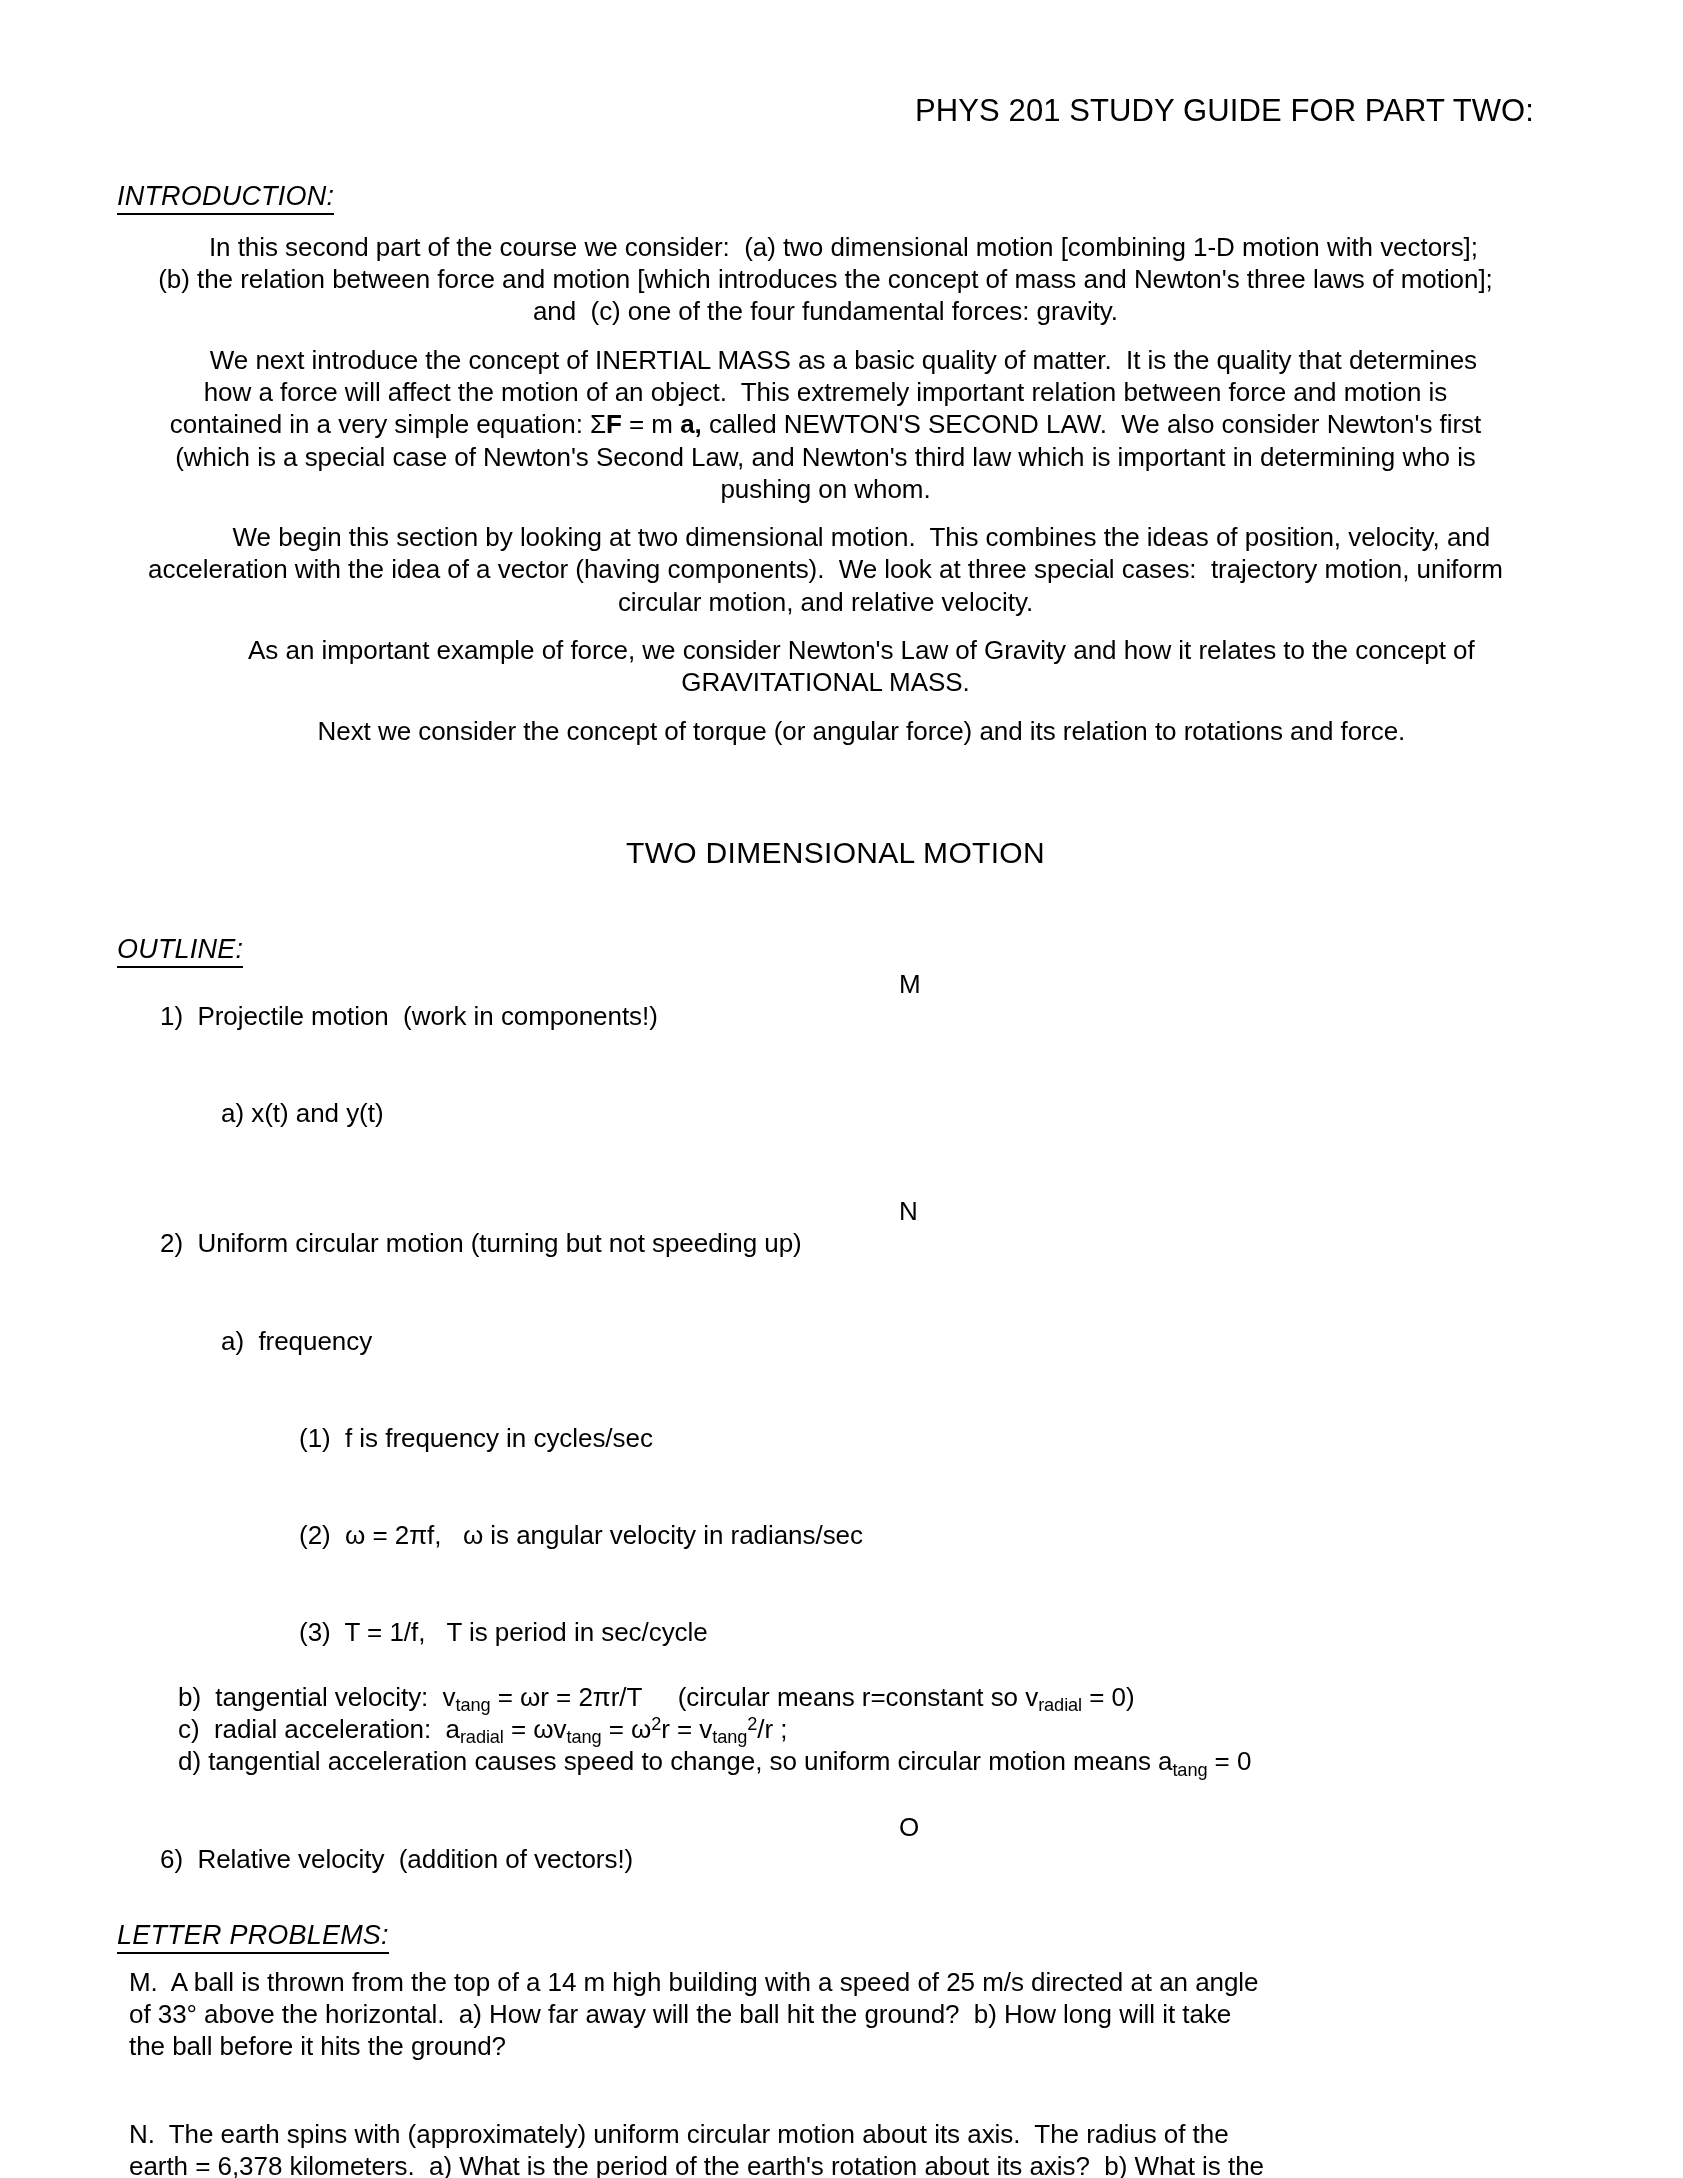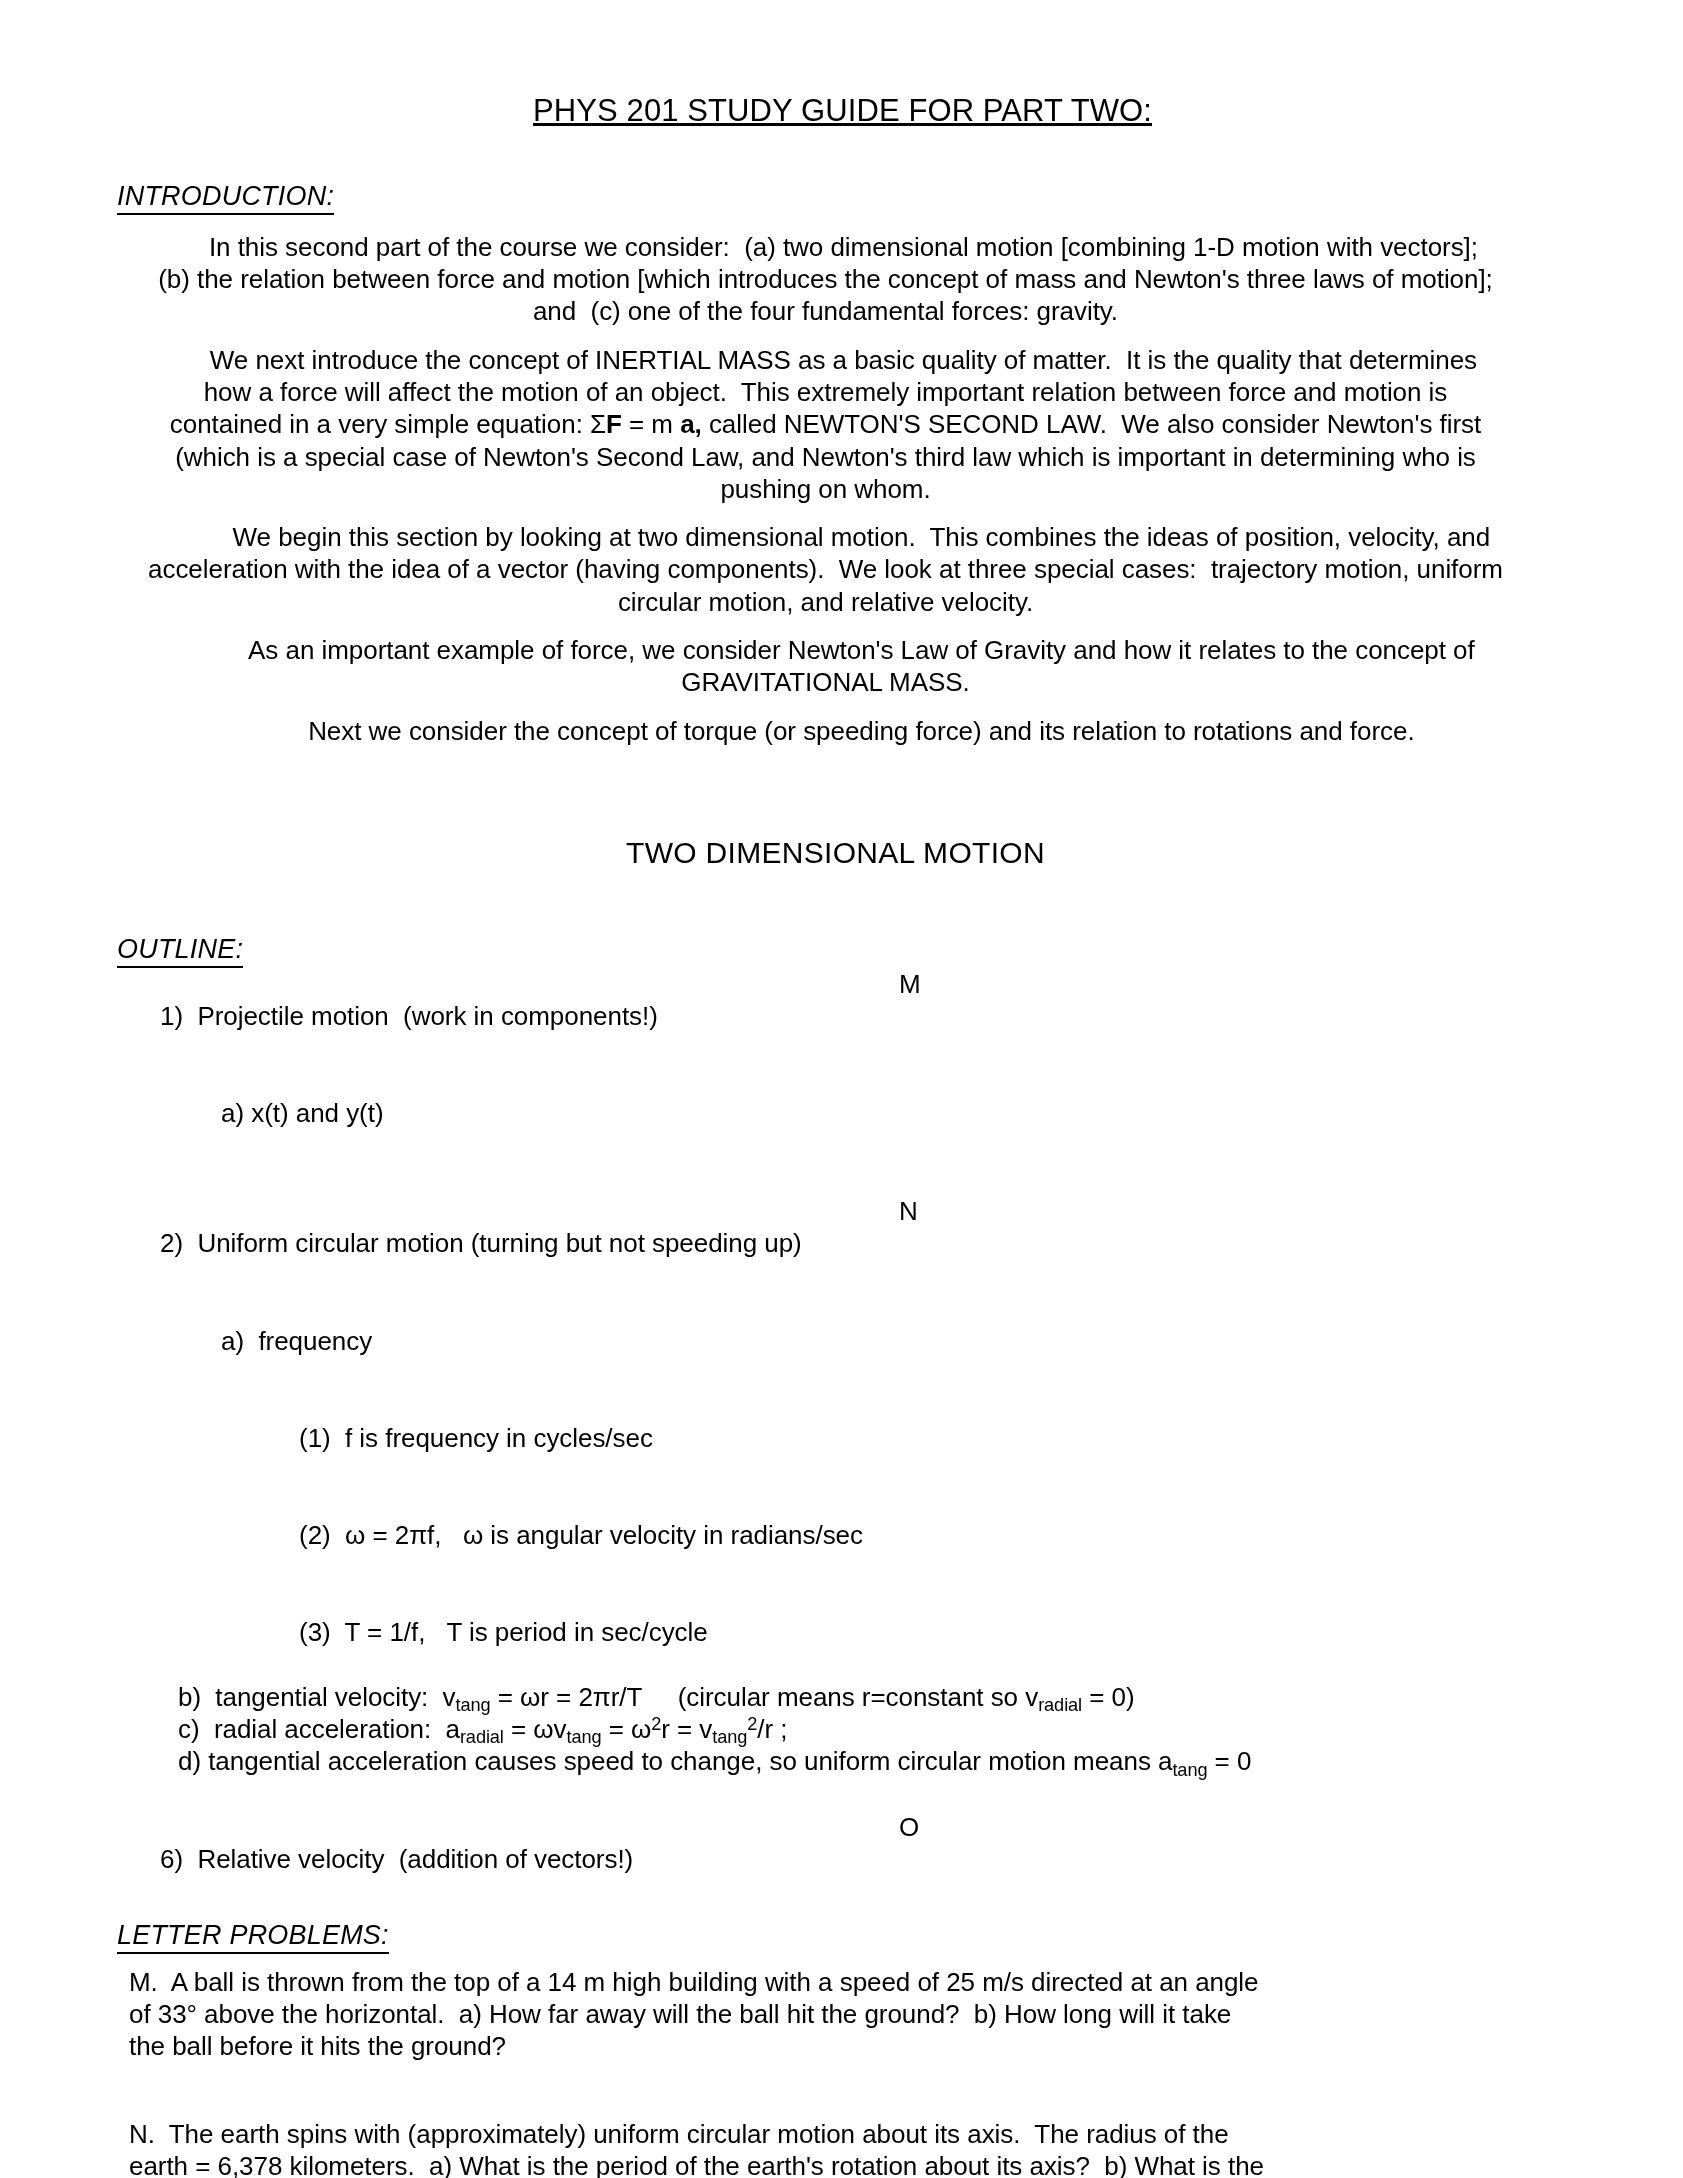--- a/index.html
+++ b/index.html
@@ -17,28 +17,27 @@
   .page {
     position: relative;
     width: 1683px;
     height: 2178px;
     background: #ffffff;
     box-sizing: border-box;
     padding: 94px 149px 0 117px;
   }
   
   .doc-title-1 {
-    text-align: center;
+    text-align: right;
     font-size: 31px;
     line-height: 1.12;
     letter-spacing: 0.1px;
     font-weight: 400;
     margin: 0;
     padding-left: 34px;
-    text-decoration: underline;
   }
   .doc-title-2 {
     text-align: center;
     font-size: 34px;
     font-weight: bold;
     line-height: 1.18;
     margin: 0 0 0 0;
     padding-left: 34px;
     letter-spacing: 0.2px;
   }
@@ -141,21 +140,21 @@
 contained in a very simple equation: </span><span>Σ</span><b>F</b><span> = m </span><b>a,</b><span> called NEWTON'S SECOND LAW.  We also consider Newton's first
 (which is a special case of Newton's Second Law, and Newton's third law which is important in determining who is
 pushing on whom.</span></div>
 
   <div class="body-block">          We begin this section by looking at two dimensional motion.  This combines the ideas of position, velocity, and
 acceleration with the idea of a vector (having components).  We look at three special cases:  trajectory motion, uniform
 circular motion, and relative velocity.</div>
 
   <div class="body-block">          As an important example of force, we consider Newton's Law of Gravity and how it relates to the concept of
 GRAVITATIONAL MASS.</div>
-  <div class="body-block">          Next we consider the concept of torque (or speeding force) and its relation to rotations and force.</div>
+  <div class="body-block">          Next we consider the concept of torque (or angular force) and its relation to rotations and force.</div>
 
   <div class="gap-bigA"></div>
 
   <div class="center-head">TWO DIMENSIONAL MOTION</div>
 
   <div class="gap-bigB"></div>
 
   <div class="head-wrap">
     <span class="section-head">OUTLINE:</span>
   </div>

